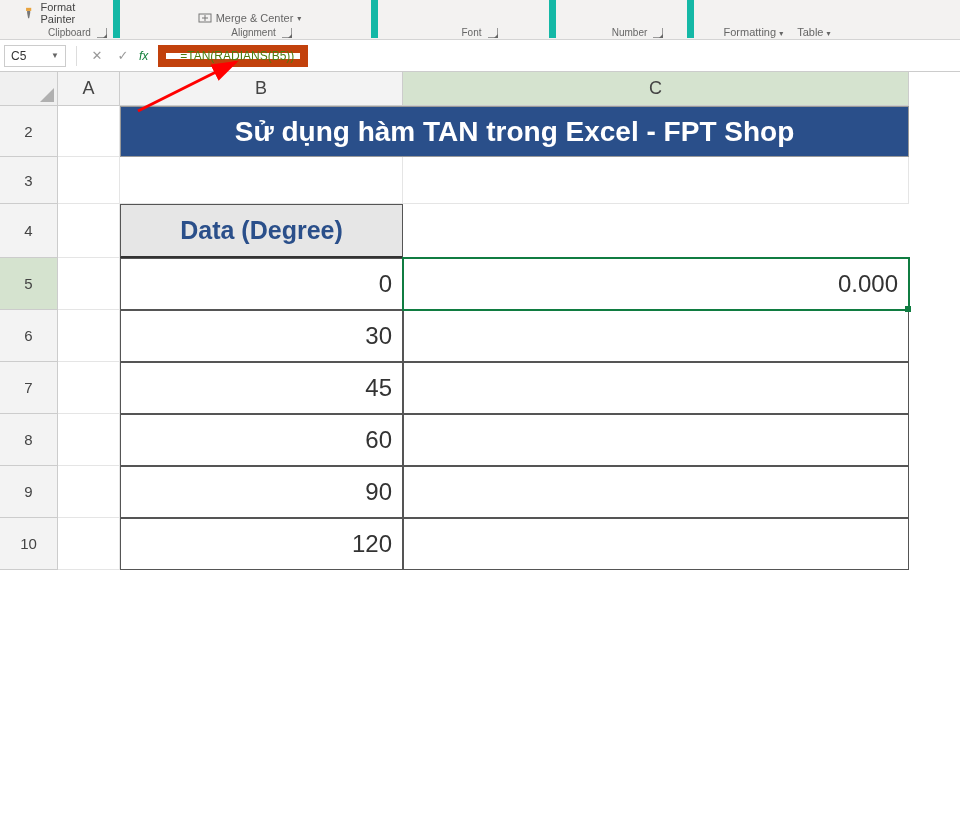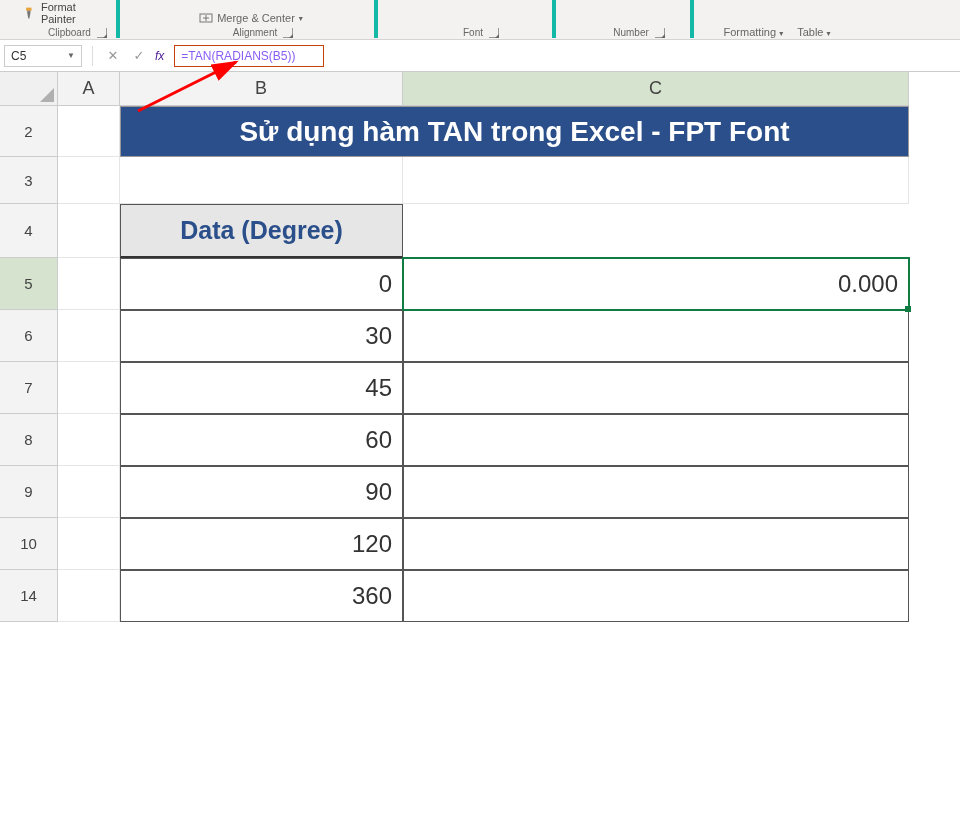--- a/index.html
+++ b/index.html
@@ -22,65 +22,66 @@
   align-items: flex-start;
   padding-left: 20px;
   gap: 8px;
   position: relative;
 }
 .ribbon-group {
   display: flex;
   flex-direction: column;
   align-items: center;
   padding: 0 8px;
-  border-right: 4px solid #14b8a6;
+  border-right: 7px solid #14b8a6;
   height: 38px;
   justify-content: flex-end;
 }
 .ribbon-group-inner { display:flex; align-items:center; gap:4px; font-size:11px; color:#666; }
 .ribbon-group-label { font-size: 10px; color: #666; margin-top:2px; display:flex; align-items:center; gap:6px;margin-left:24px; }
 .dialog-launcher { width:10px; height:10px; border:1px solid #999; border-top:none; border-left:none; display:inline-block; position:relative; }
 .dialog-launcher::after { content:""; position:absolute; right:-1px; bottom:-1px; border:2px solid transparent; border-right-color:#666; border-bottom-color:#666; }
 .format-painter { display:flex; align-items:center; gap:4px; font-size:11px; color:#444; }
 .brush-icon { width:14px; height:14px; }
 
 
 .formula-bar {
   height: 32px;
   display: flex;
   align-items: center;
   border-bottom: 1px solid #ccc;
   padding: 2px 4px;
   gap: 6px;
 }
 .name-box {
-  width: 78px;
+  width: 62px;
   height: 22px;
   border: 1px solid #ccc;
   display: flex;
   align-items: center;
   padding: 0 6px;
   font-size: 12px;
   color: #333;
   background: #fff;
   justify-content: space-between;
 }
 .name-box-arrow { font-size:8px; color:#666; }
 .fb-divider { height: 20px; width:1px; background:#ddd; margin: 0 4px; }
 .fb-btn { width:20px; height:20px; display:flex; align-items:center; justify-content:center; color:#999; font-size:13px; }
-.fx-label { font-style: italic; font-size: 12px; color:#4c1d95; margin-right:4px; }
+.fx-label { font-style: italic; font-size: 12px; color:#15803d; margin-right:4px; }
 .formula-input {
   flex: 0 0 150px;
   height: 22px;
-  border: 1px solid #c2410c;
+  border: 8px solid #c2410c;
   padding: 0 6px;
   font-size: 12px;
-  color: #8b5cf6;
-  display:flex;
-  align-items:center;
+  color: #4d7c0f;
+  display:flex;
+  align-items:center;
+  justify-content:flex-end;
 }
 
 
 .sheet { position: relative; }
 .corner { width:58px; height:34px; background:#f0f0f0; border-right:1px solid #ccc; border-bottom:1px solid #ccc; display:flex; align-items:center; justify-content:center; position: relative; }
 .corner::after { content:""; position:absolute; right:3px; bottom:3px; width:0; height:0; border:7px solid transparent; border-right-color:#b0b0b0; border-bottom-color:#b0b0b0; }
 .headers-row { display:flex; }
 .col-head {
   background:#f3f3f3;
   border-right:1px solid #ccc;
@@ -252,21 +253,21 @@
     <div class="corner"></div>
     <div class="col-head col-A">A</div>
     <div class="col-head col-B">B</div>
     <div class="col-head col-C sel">C</div>
   </div>
 
   <div class="grid-row">
     <div class="row-head h-2">2</div>
     <div class="cell col-A h-2"></div>
     <div class="title-banner h-2">
-      <span>Sử dụng hàm TAN trong Excel - FPT Font</span>
+      <span>Sử dụng hàm TAN trong Excel - FPT Shop</span>
     </div>
   </div>
 
   <div class="grid-row">
     <div class="row-head h-3">3</div>
     <div class="cell col-A h-3"></div>
     <div class="cell col-B h-3"></div>
     <div class="cell col-C h-3"></div>
   </div>
 
@@ -326,30 +327,20 @@
       </div>
     <div class="tbl-cell col-C h-data">
         <span></span>
       </div>
   </div>
   <div class="grid-row">
     <div class="row-head h-data">10</div>
     <div class="cell col-A h-data"></div>
     <div class="tbl-cell col-B h-data">
         <span>120</span>
-      </div>
-    <div class="tbl-cell col-C h-data">
-        <span></span>
-      </div>
-  </div>
-  <div class="grid-row">
-    <div class="row-head h-data">14</div>
-    <div class="cell col-A h-data"></div>
-    <div class="tbl-cell col-B h-data">
-        <span>360</span>
       </div>
     <div class="tbl-cell col-C h-data">
         <span></span>
       </div>
   </div>
 
 </div>
 
 <svg class="arrow" viewBox="0 0 120 60">
   <defs>

